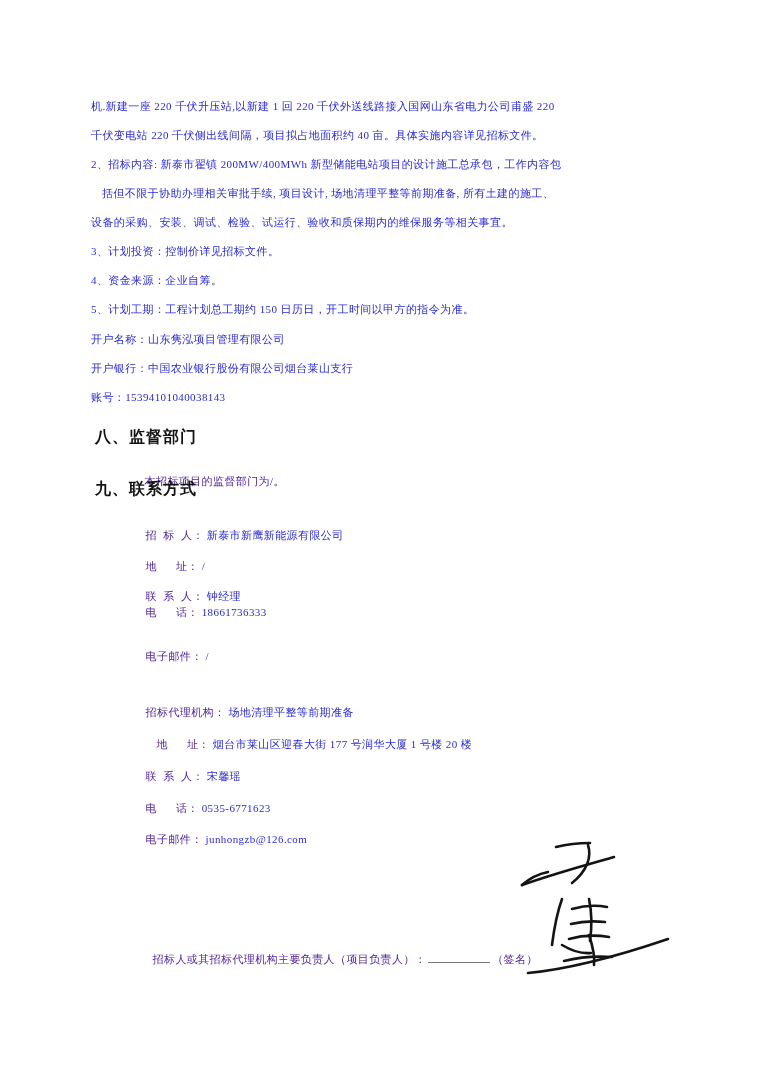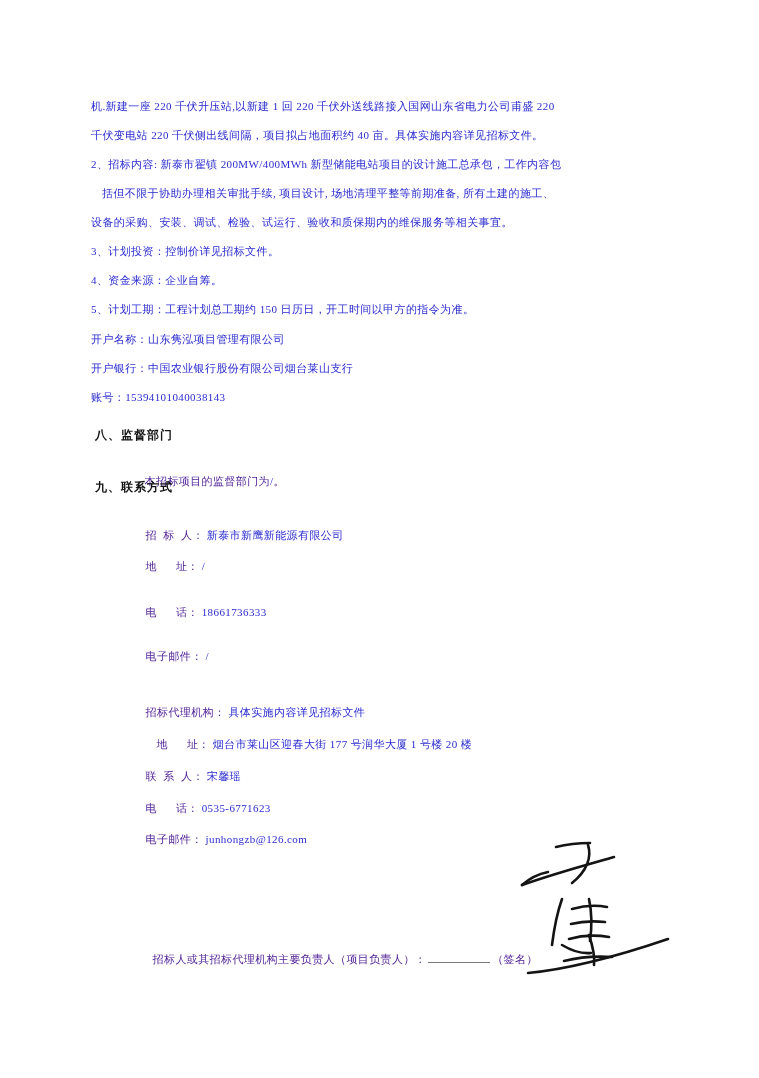--- a/index.html
+++ b/index.html
@@ -17,21 +17,21 @@
     white-space:pre;
     letter-spacing:0.4px;
     color:#2b2b2b;
   }
   .blue  { color:#2b2bcf; }
   .black { color:#4c1d95; }
   .heading {
     position:absolute;
     font-family:"Liberation Sans", sans-serif;
     font-weight:bold;
-    font-size:12px;
+    font-size:16px;
     letter-spacing:1px;
     color:#141414;
     white-space:pre;
   }
   .val { margin-left:3px;text-align:right; }
   .sigline {
     display:inline-block;
     width:62px;
     height:14px;
     border-bottom:1px solid #7a7a7a;
@@ -74,29 +74,32 @@
   </div>
 
   <div class="heading" style="left:95px; top:479px">九、联系方式</div>
 
   <div class="line" style="left:133px; top:510px">
     <span class="black">招  标  人：</span><span class="blue val">新泰市新鹰新能源有限公司</span>
   </div>
   <div class="line" style="left:133px; top:541px">
     <span class="black">地      址：</span><span class="blue val">/</span>
   </div>
+  <div class="line" style="left:133px; top:571px">
+    <span class="black">联  系  人：</span><span class="blue val">钟经理</span>
+  </div>
   <div class="line" style="left:133px; top:587px">
     <span class="black">电      话：</span><span class="blue val">18661736333</span>
   </div>
   <div class="line" style="left:133px; top:631px">
     <span class="black">电子邮件：</span><span class="blue val">/</span>
   </div>
 
   <div class="line" style="left:133px; top:687px">
-    <span class="black">招标代理机构：</span><span class="blue val">具体实施内容详见招标文件</span>
+    <span class="black">招标代理机构：</span><span class="blue val">场地清理平整等前期准备</span>
   </div>
   <div class="line" style="left:144px; top:719px">
     <span class="black">地      址：</span><span class="blue val">烟台市莱山区迎春大街 177 号润华大厦 1 号楼 20 楼</span>
   </div>
   <div class="line" style="left:133px; top:751px">
     <span class="black">联  系  人：</span><span class="blue val">宋馨瑶</span>
   </div>
   <div class="line" style="left:133px; top:783px">
     <span class="black">电      话：</span><span class="blue val">0535-6771623</span>
   </div>

